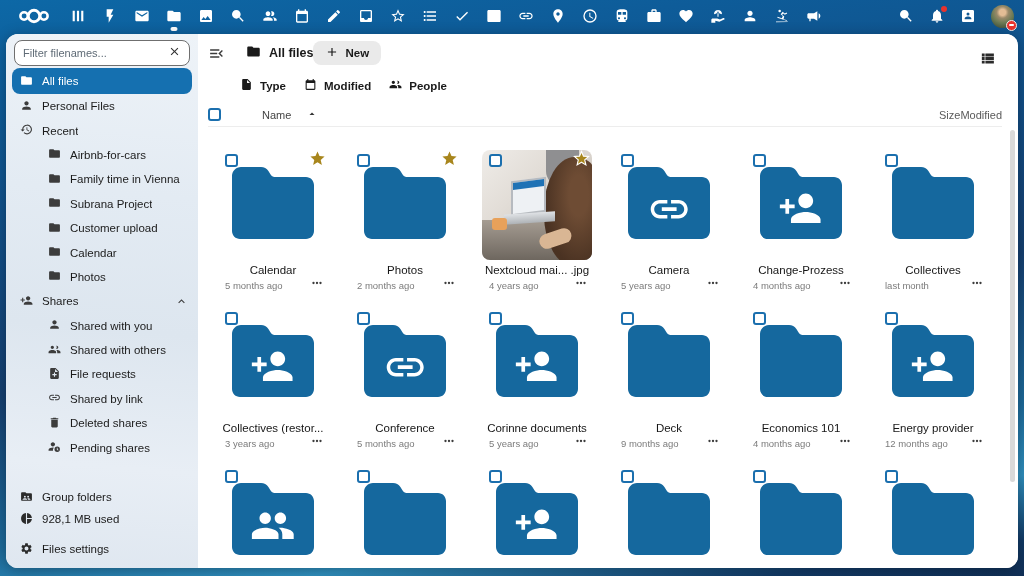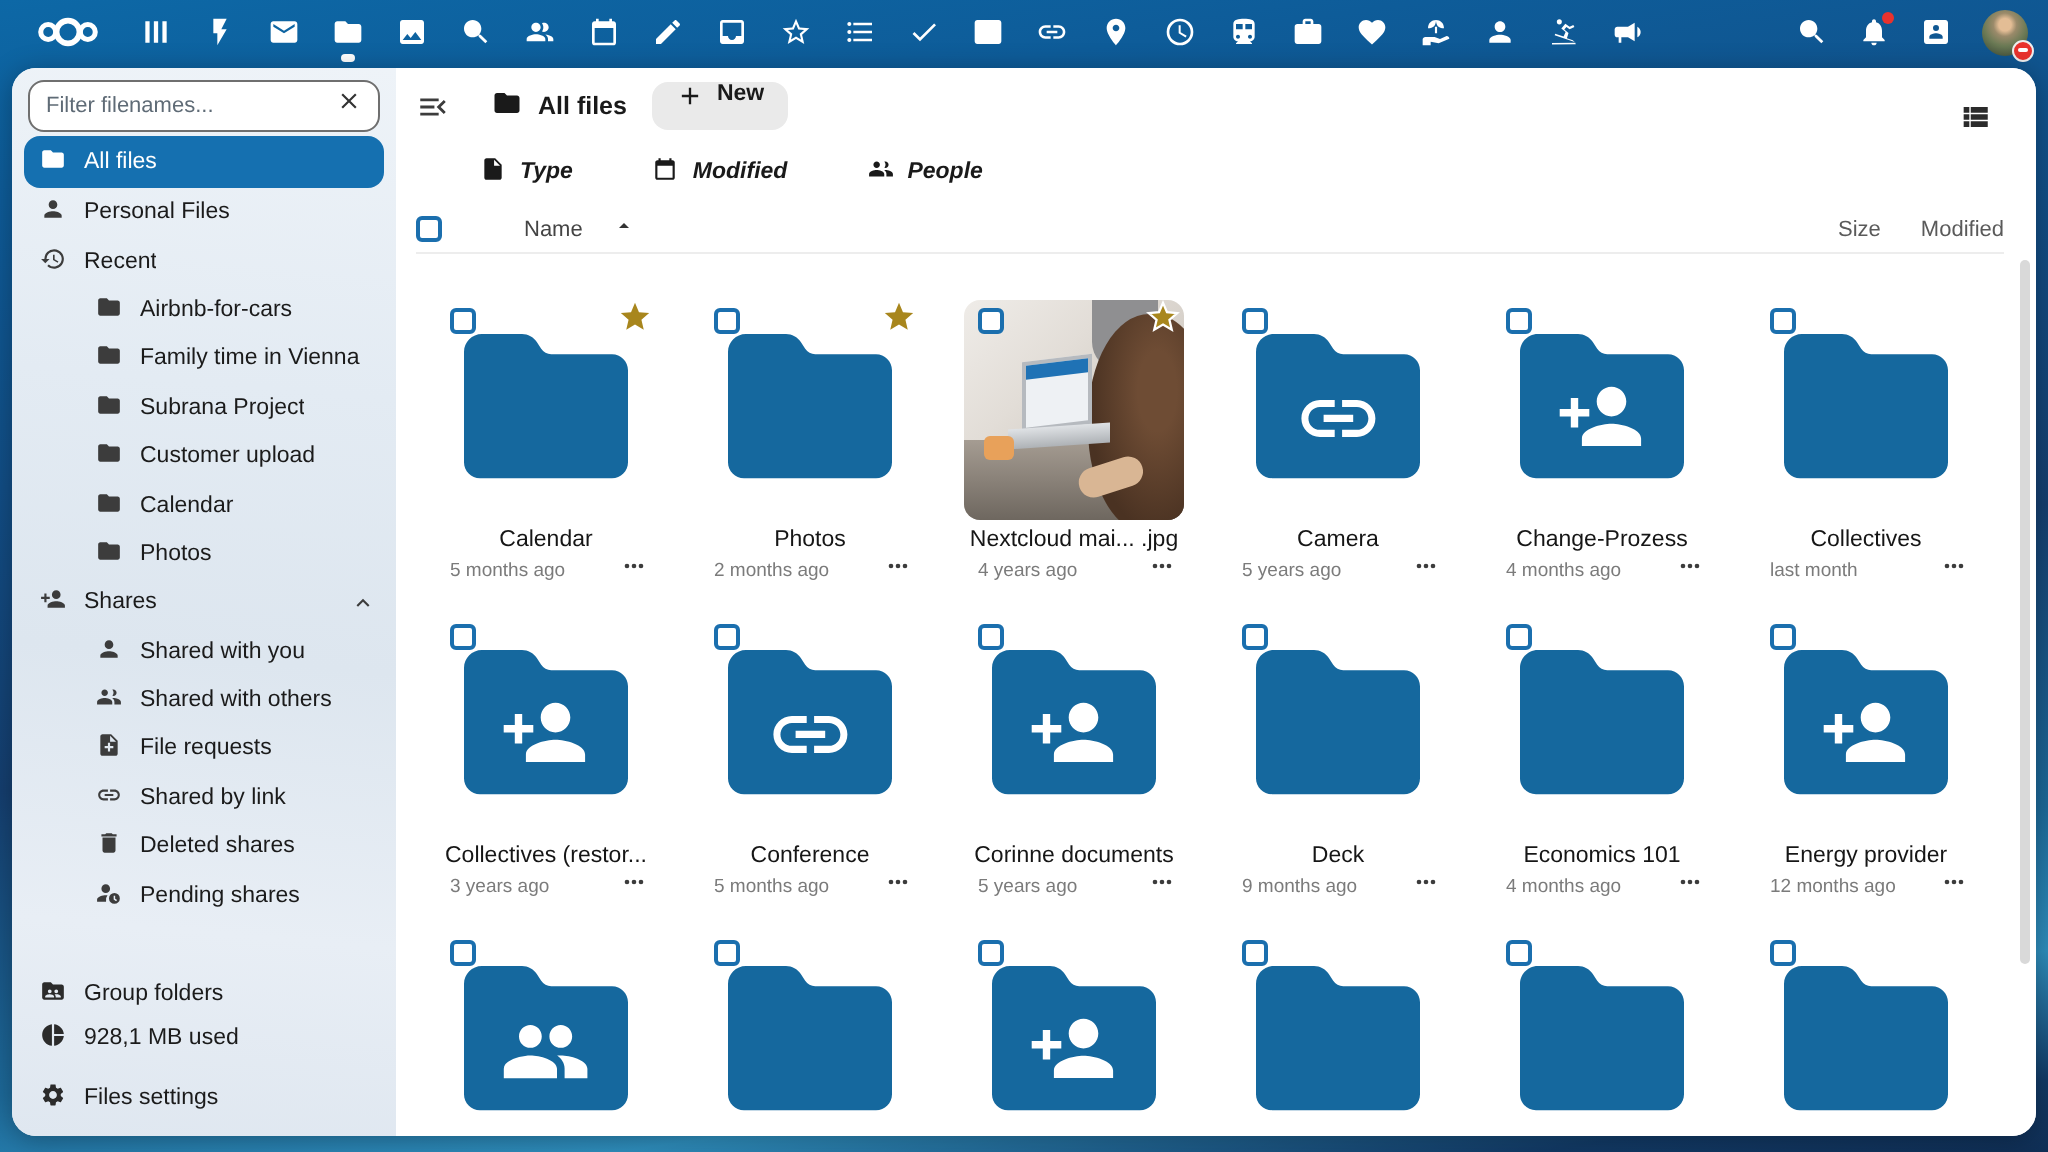--- a/index.html
+++ b/index.html
@@ -53,35 +53,35 @@
   .nav-bottom .nav-item { height:22px; }
   .nav-bottom .nav-item.settings { height:26px; margin-top:6px; }
 
   
   .main { flex:1; position:relative; background:#fff; }
   .main-header { position:absolute; top:6px; left:10px; right:10px; height:26px;
     display:flex; align-items:center; }
   .sb-toggle { display:inline-flex; margin-right:21px; cursor:pointer; }
   .crumb { display:flex; align-items:center; gap:8px; font-size:12.5px;
     font-weight:bold; color:#1a1a1a; cursor:pointer; }
-  .new-btn { margin-left:13px; height:24px; background:#eaeaea; border:none;
-    border-radius:8px; display:flex; gap:6px; padding:0 12px;
+  .new-btn { height:24px; background:#eaeaea; border:none;
+    border-radius:8px; display:flex; align-items:center; gap:6px; padding:0 12px;
     font-size:11.5px; font-weight:bold; color:#1a1a1a; cursor:pointer;
     font-family:"Liberation Sans", sans-serif; }
   .view-toggle { position:absolute; right:12px; top:10px; display:inline-flex; cursor:pointer; }
 
-  .chips { position:absolute; top:44px; left:42px; display:flex; gap:40px;font-style:italic; }
+  .chips { position:absolute; top:44px; left:42px; display:flex; gap:18px; }
   .chip { display:flex; align-items:center; gap:7px; font-size:11.5px;
     font-weight:bold; color:#1a1a1a; cursor:pointer; }
 
   .list-header { position:absolute; top:69px; left:10px; right:16px; height:24px;
     display:flex; align-items:center; font-size:11px; color:#444;
     border-bottom:1px solid #ededed; }
   .list-header .namecol { margin-left:41px; display:flex; align-items:center; gap:15px; cursor:pointer; }
-  .list-header .rightcols { margin-left:auto; display:flex; gap:20px; color:#5a5a5a; }
+  .list-header .rightcols { margin-left:auto; display:flex; color:#5a5a5a; }
   .list-header .rightcols span { cursor:pointer; }
 
   .cb { width:13px; height:13px; border:2px solid #1b6fae; border-radius:3px;
     background:#fff; cursor:pointer; }
 
   .grid { position:absolute; top:112px; left:9px; display:grid;
     grid-template-columns:repeat(6,132px); grid-auto-rows:158px; }
   .tile { position:relative; width:132px; height:158px; cursor:pointer; }
   .tile .cb { position:absolute; left:18px; top:8px; z-index:3; }
   .tile .star { position:absolute; right:13px; top:4px; z-index:3; }

